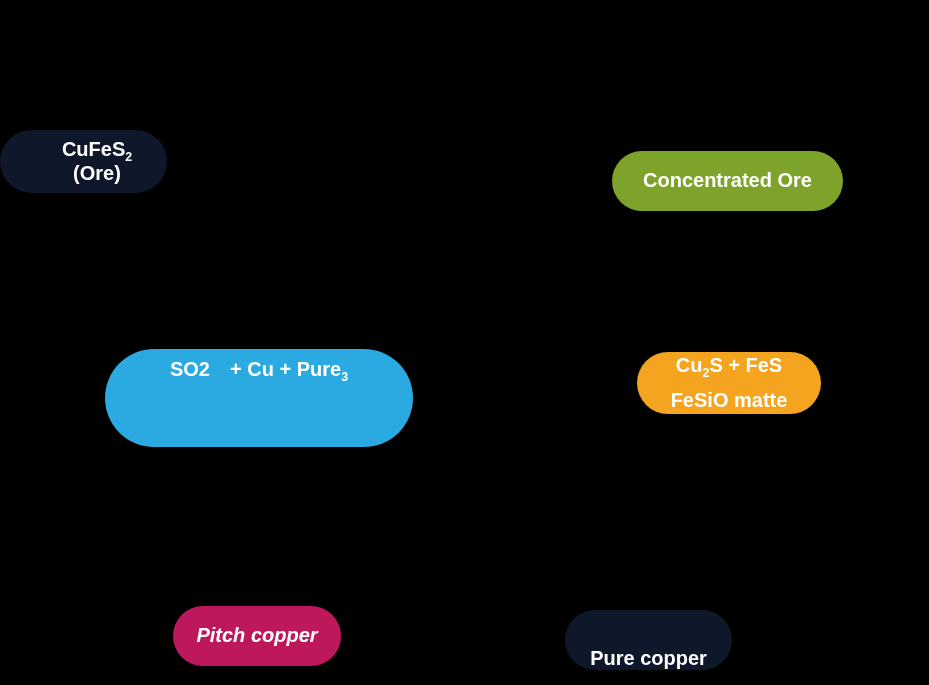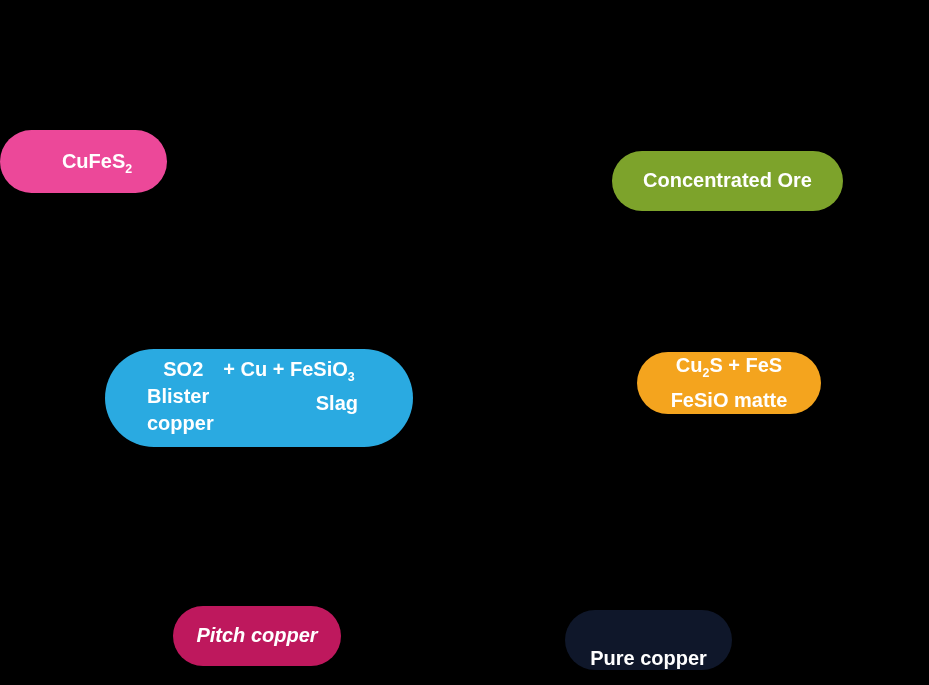--- a/index.html
+++ b/index.html
@@ -51,40 +51,34 @@
     padding: 0 55px 0 42px;
     text-align: left;
   }
   .bl-right { margin-top: 7px; }
 </style>
 </head>
 <body>
 
 <div class="canvas">
 
-  <div class="pill" id="node-ore" style="background-color: #ec4899; padding-left: 27px;">
+  <div class="pill" id="node-ore" style="background-color: #0f172a; padding-left: 27px;">
     <div>
       <span>CuFeS</span><sub>2</sub>
     </div>
+    <div>(Ore)</div>
   </div>
 
   <div class="pill" id="node-conc" style="background-color: rgb(125, 163, 43); margin-top: 20px;">
     <div>Concentrated Ore</div>
   </div>
 
   <div class="pill" id="node-blister" style="background-color: rgb(42, 170, 225);">
     <div class="bl-line1">
-      <span class="so2">SO2</span><span>+ Cu + FeSiO</span><sub>3</sub>
-    </div>
-    <div class="bl-row">
-      <div class="bl-left">
-        <div>Blister</div>
-        <div>copper</div>
-      </div>
-      <div class="bl-right">Slag</div>
+      <span class="so2">SO2</span><span>+ Cu + Pure</span><sub>3</sub>
     </div>
   </div>
 
   <div class="pill" id="node-matte" style="background-color: rgb(244, 164, 30);">
     <div>
       <span>Cu</span><sub>2</sub><span>S + FeS</span>
     </div>
     <div>FeSiO matte</div>
   </div>
 

